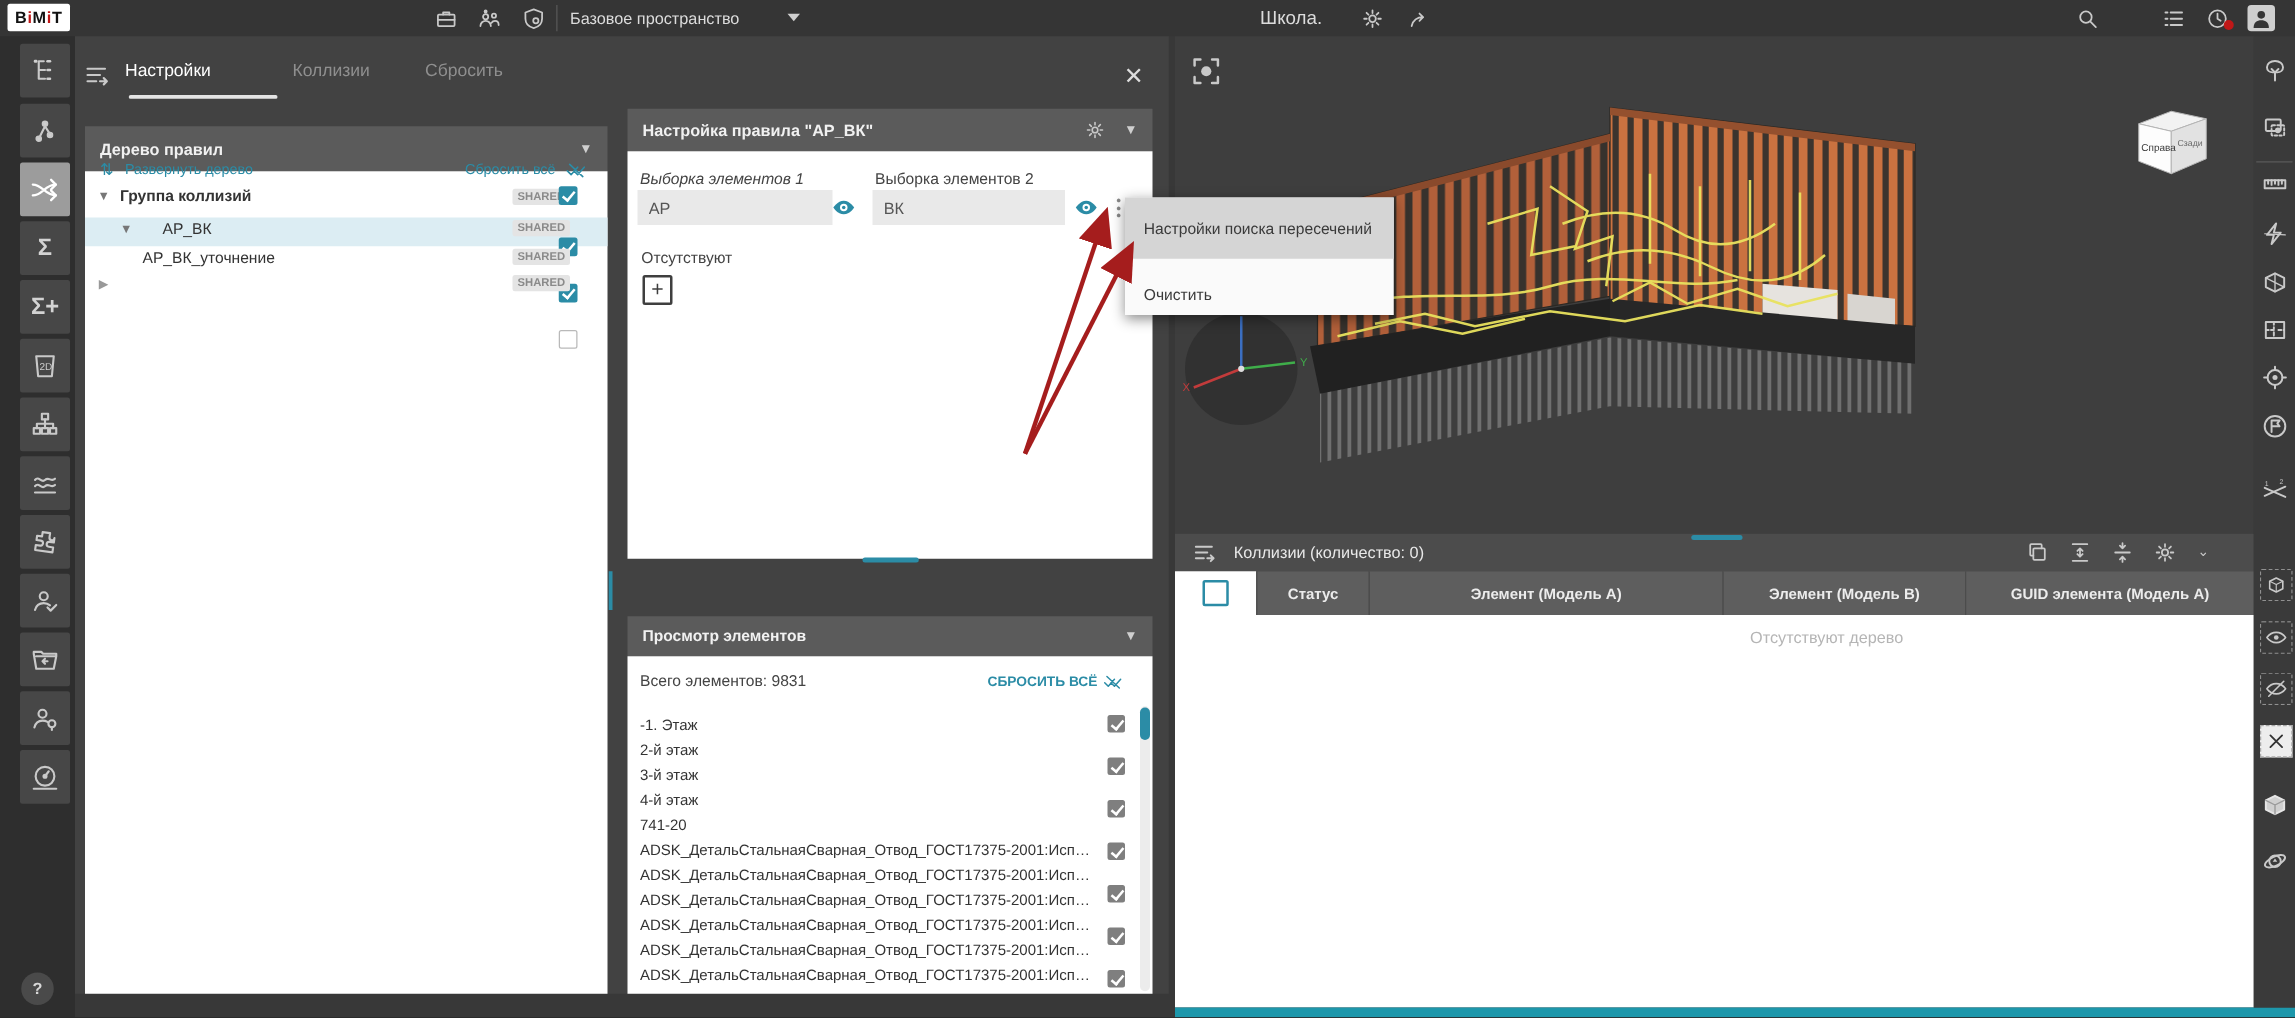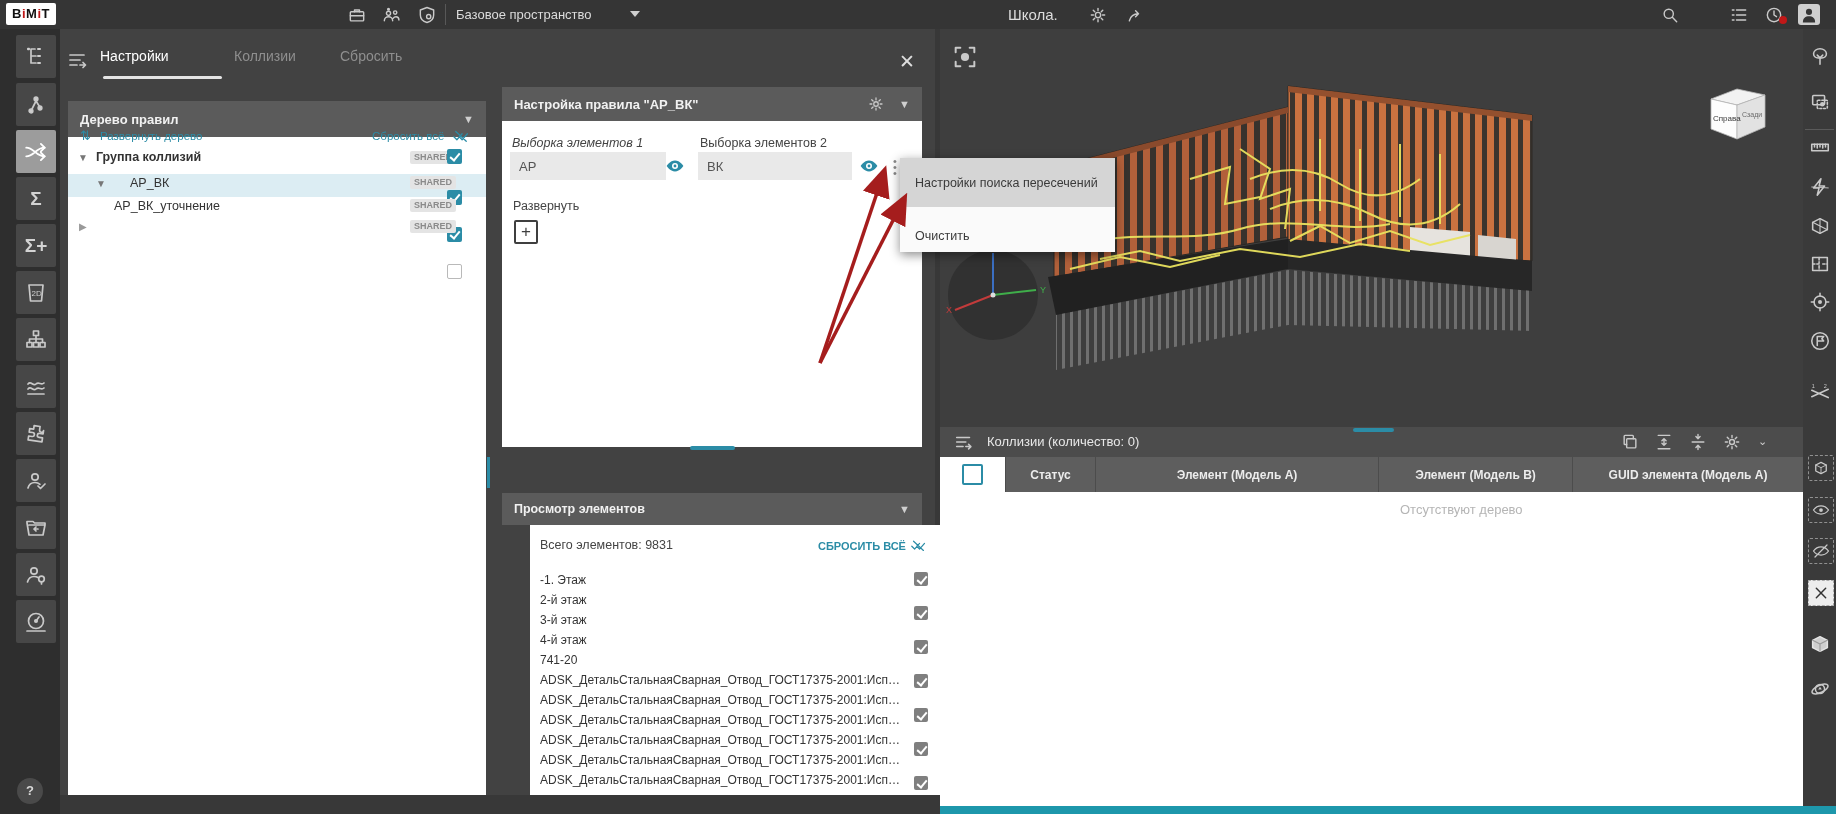--- a/index.html
+++ b/index.html
@@ -284,31 +284,31 @@
   <div class="abs" style="left:700px;top:136px;font-size:12.5px;color:#444;">Выборка элементов 2</div>
   <input class="abs inputbox" style="left: 698px; top: 152px; width: 136px; height: 28px;" readonly="" value="ВК">
   <div class="abs" style="left:858px;top:156px;width:22px;height:20px;">
     <svg viewBox="0 0 24 24" width="22" height="20">
         <path d="M2 12s4-6.5 10-6.5S22 12 22 12s-4 6.5-10 6.5S2 12 2 12z" fill="#2b8ca6"></path>
         <circle cx="12" cy="12" r="3.6" fill="#fff"></circle>
         <circle cx="12" cy="12" r="1.7" fill="#2b8ca6"></circle>
       </svg></div>
   <div class="abs" style="left:893px;top:158px;width:4px;height:18px;color:#888;font-size:11px;line-height:6px;">•<br>•<br>•</div>
 
-  <div class="abs" style="left:513px;top:199px;font-size:12.5px;color:#444;">Развернуть</div>
+  <div class="abs" style="left:513px;top:199px;font-size:12.5px;color:#444;">Отсутствуют</div>
   <div class="abs" style="left:514px;top:220px;width:20px;height:20px;border:2px solid #3f3f3f;border-radius:2px;color:#3f3f3f;font-size:17px;line-height:19px;text-align:center;">+</div>
 
   <div class="abs" style="left:690px;top:446px;width:45px;height:4px;background:#2b8ca6;border-radius:2px;"></div>
 
 
   <div class="abs panelhdr" style="left:502px;top:493px;width:420px;height:32px;font-size:12.5px;">
     <span>Просмотр элементов</span>
     <span class="caret">▼</span>
   </div>
-  <div class="abs white" style="left:502px;top:525px;width:420px;height:270px;overflow:hidden;margin-left:28px;">
+  <div class="abs white" style="left:502px;top:525px;width:420px;height:270px;overflow:hidden;">
     <div class="abs" style="left:10px;top:13px;font-size:12.5px;color:#444;">Всего элементов: 9831</div>
     <div class="abs teal" style="left:288px;top:15px;font-size:11px;font-weight:bold;">СБРОСИТЬ ВСЁ</div>
     <div class="abs ic" style="left:380px;top:12px;width:17px;height:17px;">
       <svg viewBox="0 0 24 24" style="stroke:#2b8ca6;">
           <path d="M2.5 13l4 4 7-8M9.5 13l4 4 7-8M5 6l14 13"></path>
         </svg>
       </div>
 
     <div class="abs elrow" style="left:10px;top:48px;width:366px;">-1. Этаж</div>
     <div class="abs cb gray" style="left:384px;top:47px;width:14px;height:14px;"></div>

